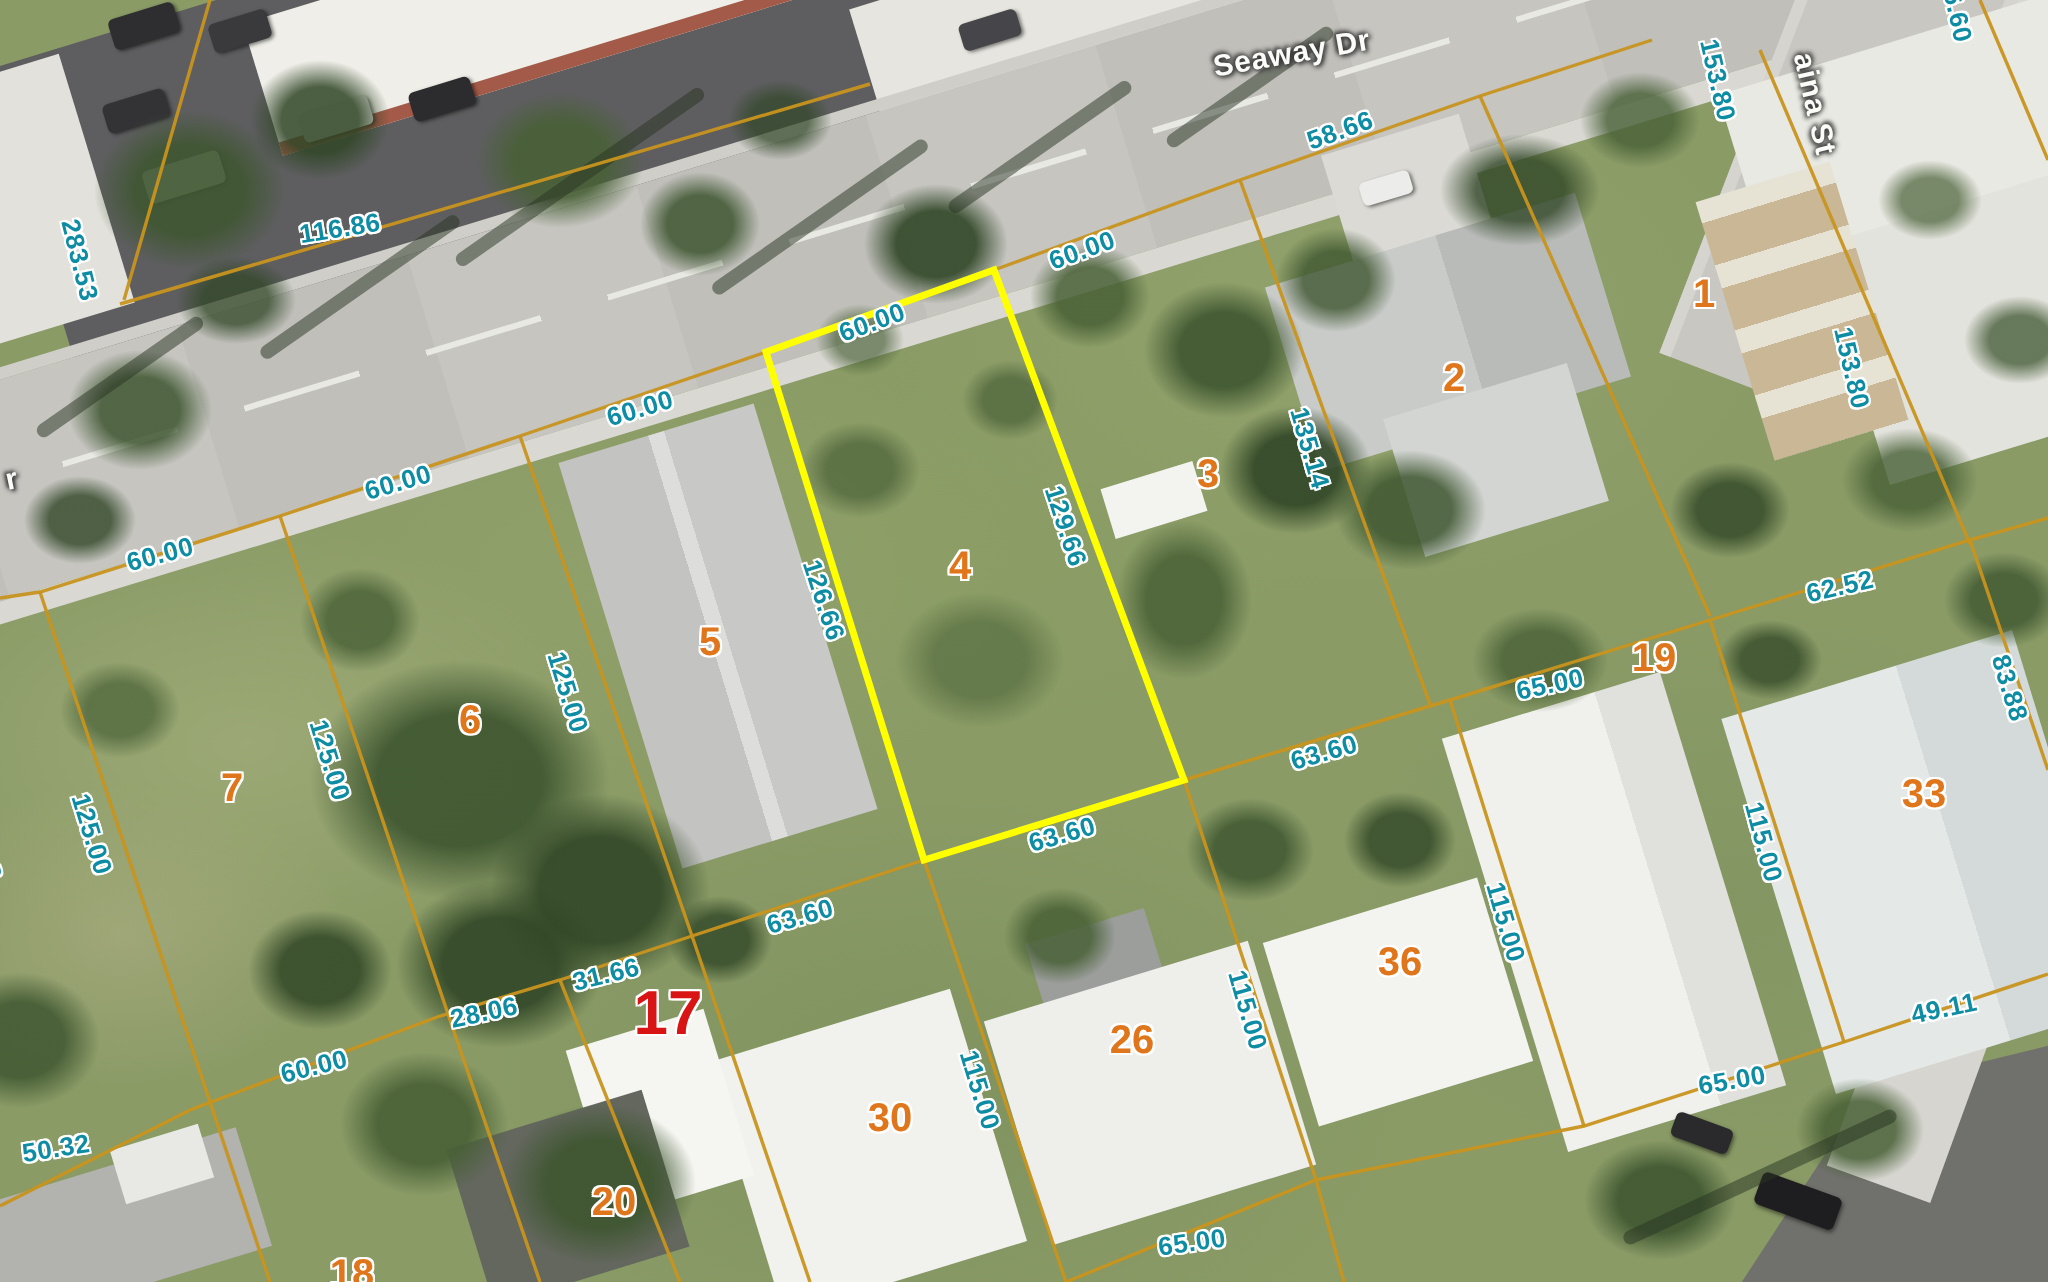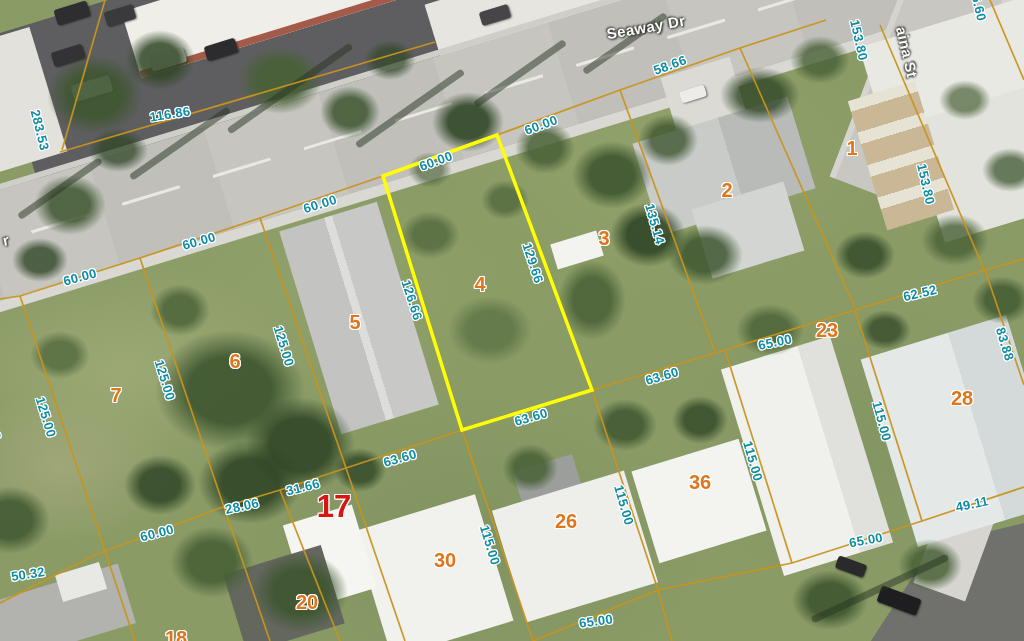--- a/index.html
+++ b/index.html
@@ -220,16 +220,16 @@
       <span class="lbl parcel" style="left: 480px; top: 284px; transform: translate(-50%, -50%) rotate(0deg);">4</span>
       <span class="lbl parcel" style="left: 355px; top: 322px; transform: translate(-50%, -50%) rotate(0deg);">5</span>
       <span class="lbl parcel" style="left: 235px; top: 361px; transform: translate(-50%, -50%) rotate(0deg);">6</span>
       <span class="lbl parcel" style="left: 116px; top: 395px; transform: translate(-50%, -50%) rotate(0deg);">7</span>
       <span class="lbl parcel big" style="left: 334px; top: 507px; transform: translate(-50%, -50%) rotate(0deg);">17</span>
       <span class="lbl parcel" style="left: 176px; top: 638px; transform: translate(-50%, -50%) rotate(0deg);">18</span>
       <span class="lbl parcel" style="left: 307px; top: 602px; transform: translate(-50%, -50%) rotate(0deg);">20</span>
       <span class="lbl parcel" style="left: 445px; top: 560px; transform: translate(-50%, -50%) rotate(0deg);">30</span>
       <span class="lbl parcel" style="left: 566px; top: 521px; transform: translate(-50%, -50%) rotate(0deg);">26</span>
       <span class="lbl parcel" style="left: 700px; top: 482px; transform: translate(-50%, -50%) rotate(0deg);">36</span>
-      <span class="lbl parcel" style="left: 827px; top: 330px; transform: translate(-50%, -50%) rotate(0deg);">23</span>
-      <span class="lbl parcel" style="left: 962px; top: 398px; transform: translate(-50%, -50%) rotate(0deg);">28</span>
+      <span class="lbl parcel" style="left: 827px; top: 330px; transform: translate(-50%, -50%) rotate(0deg);">19</span>
+      <span class="lbl parcel" style="left: 962px; top: 398px; transform: translate(-50%, -50%) rotate(0deg);">33</span>
     </div>
 </div>
 
 </body></html>

